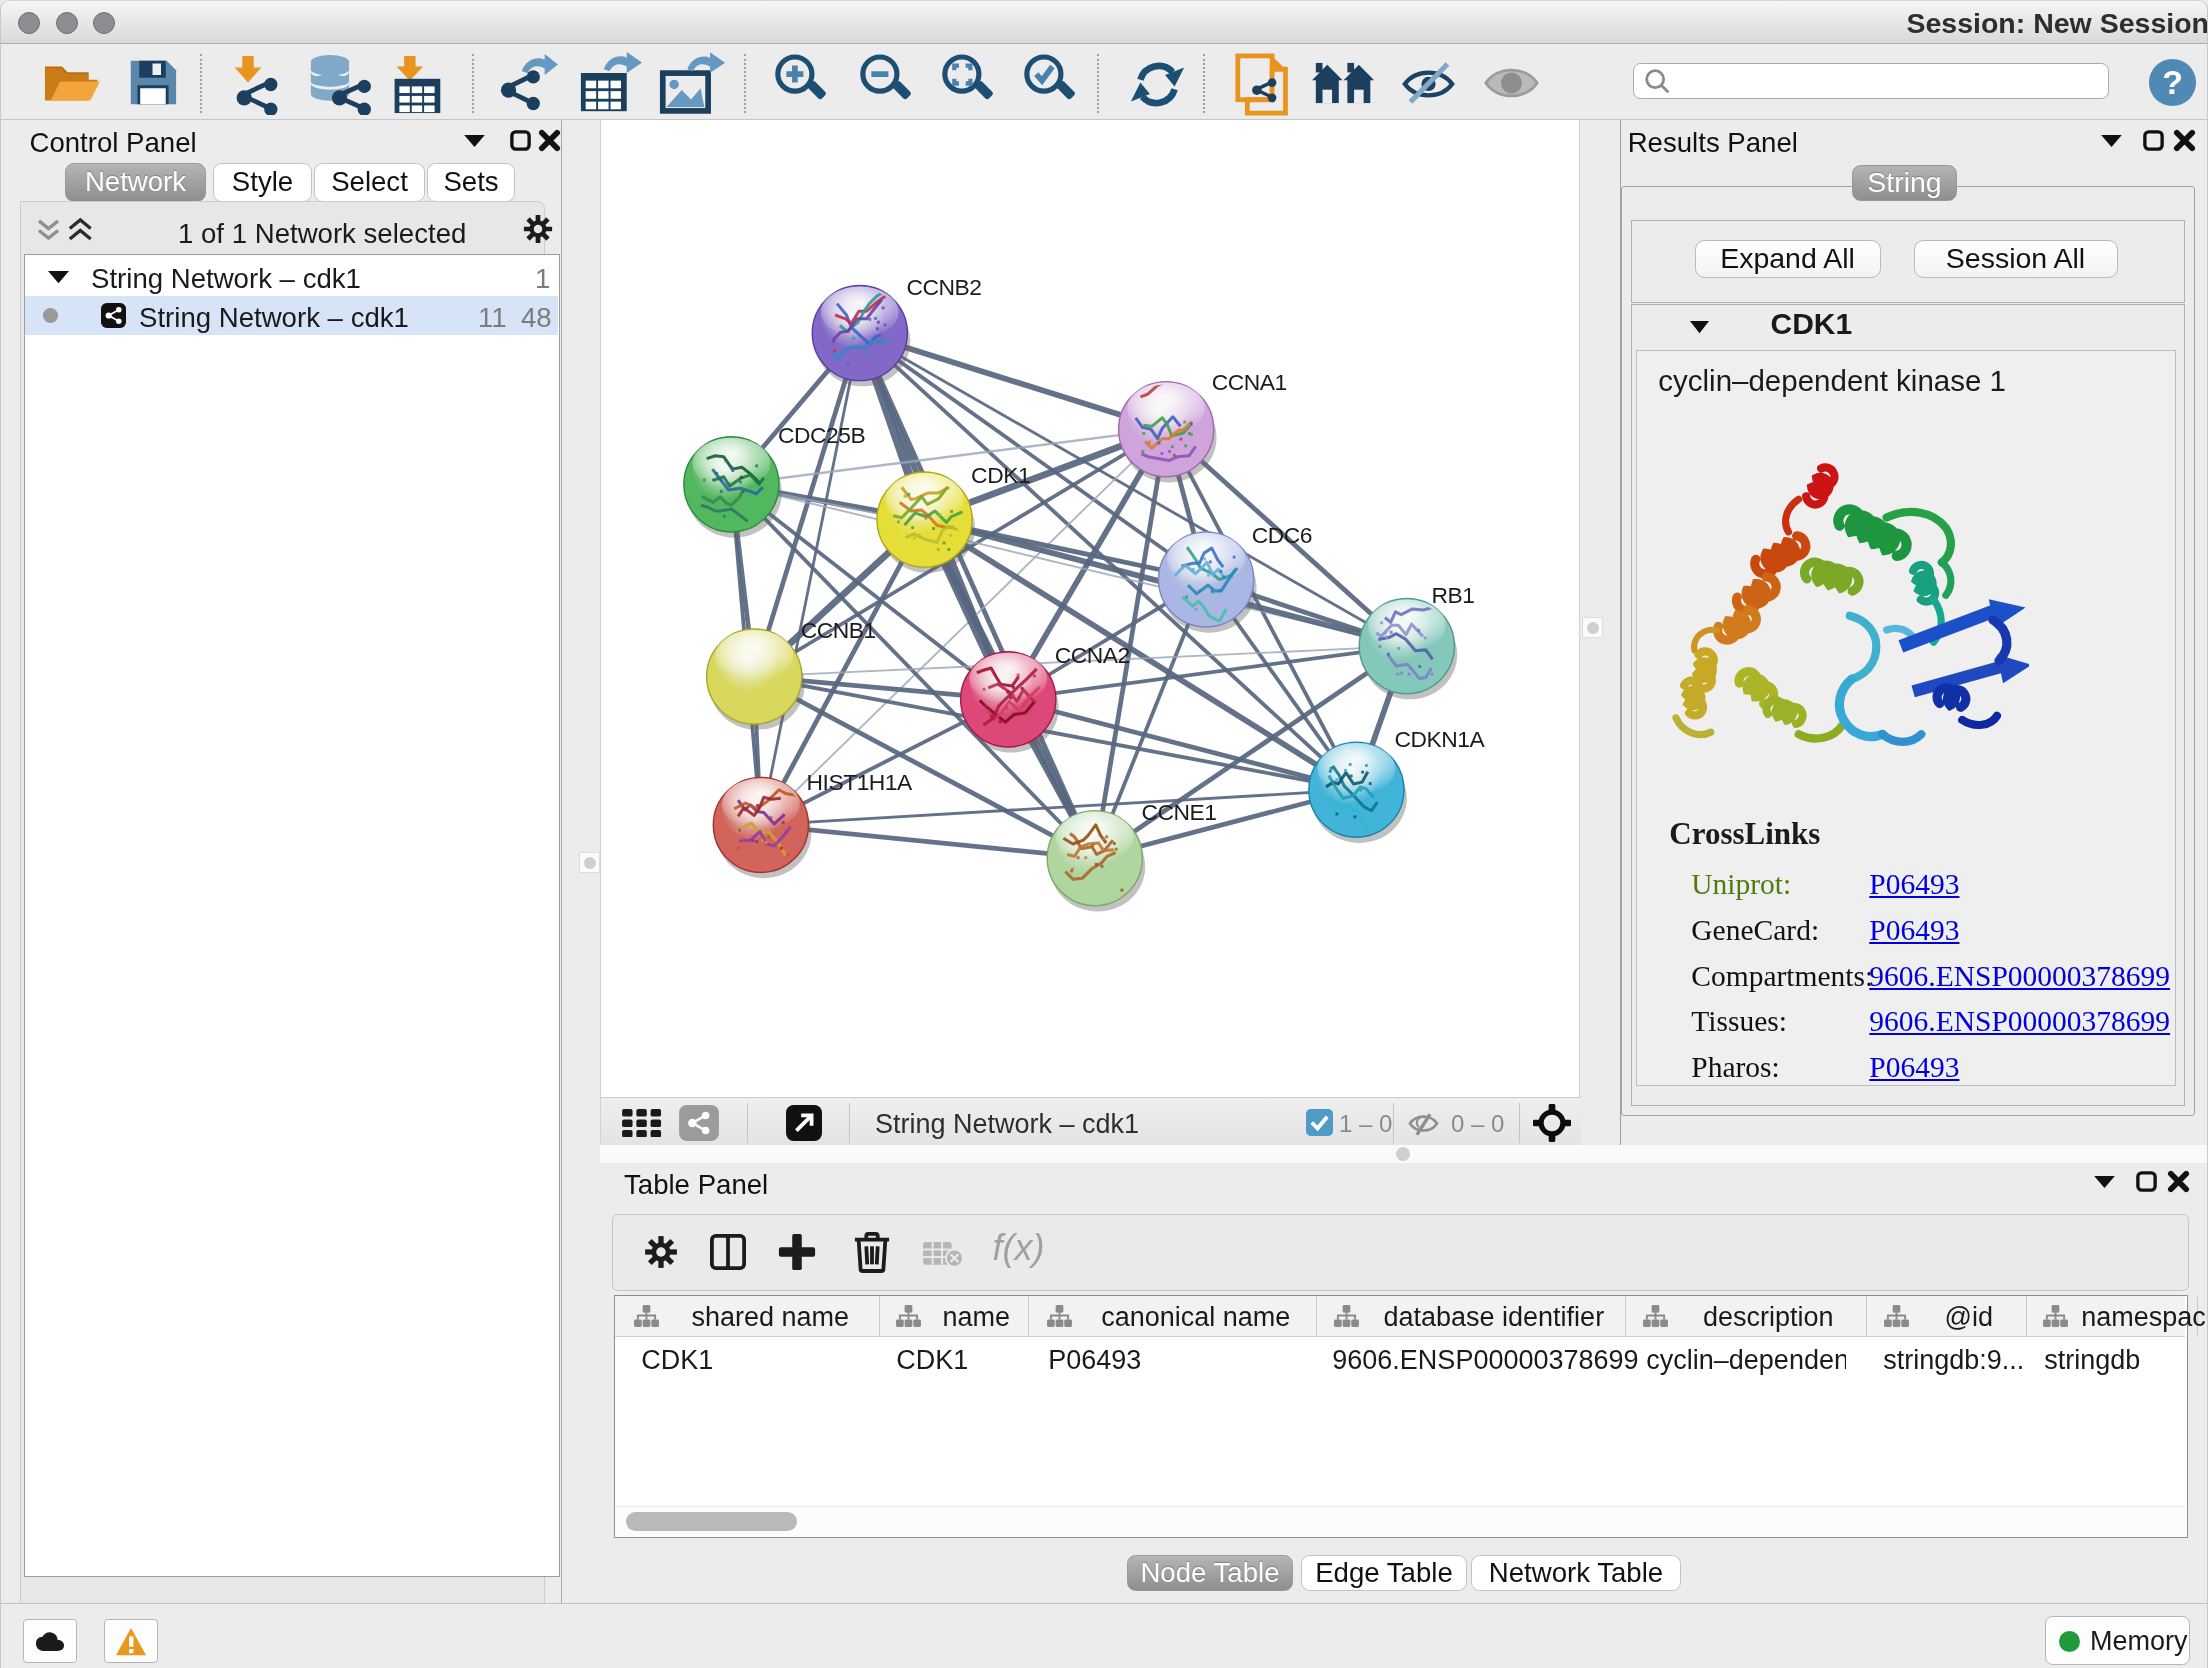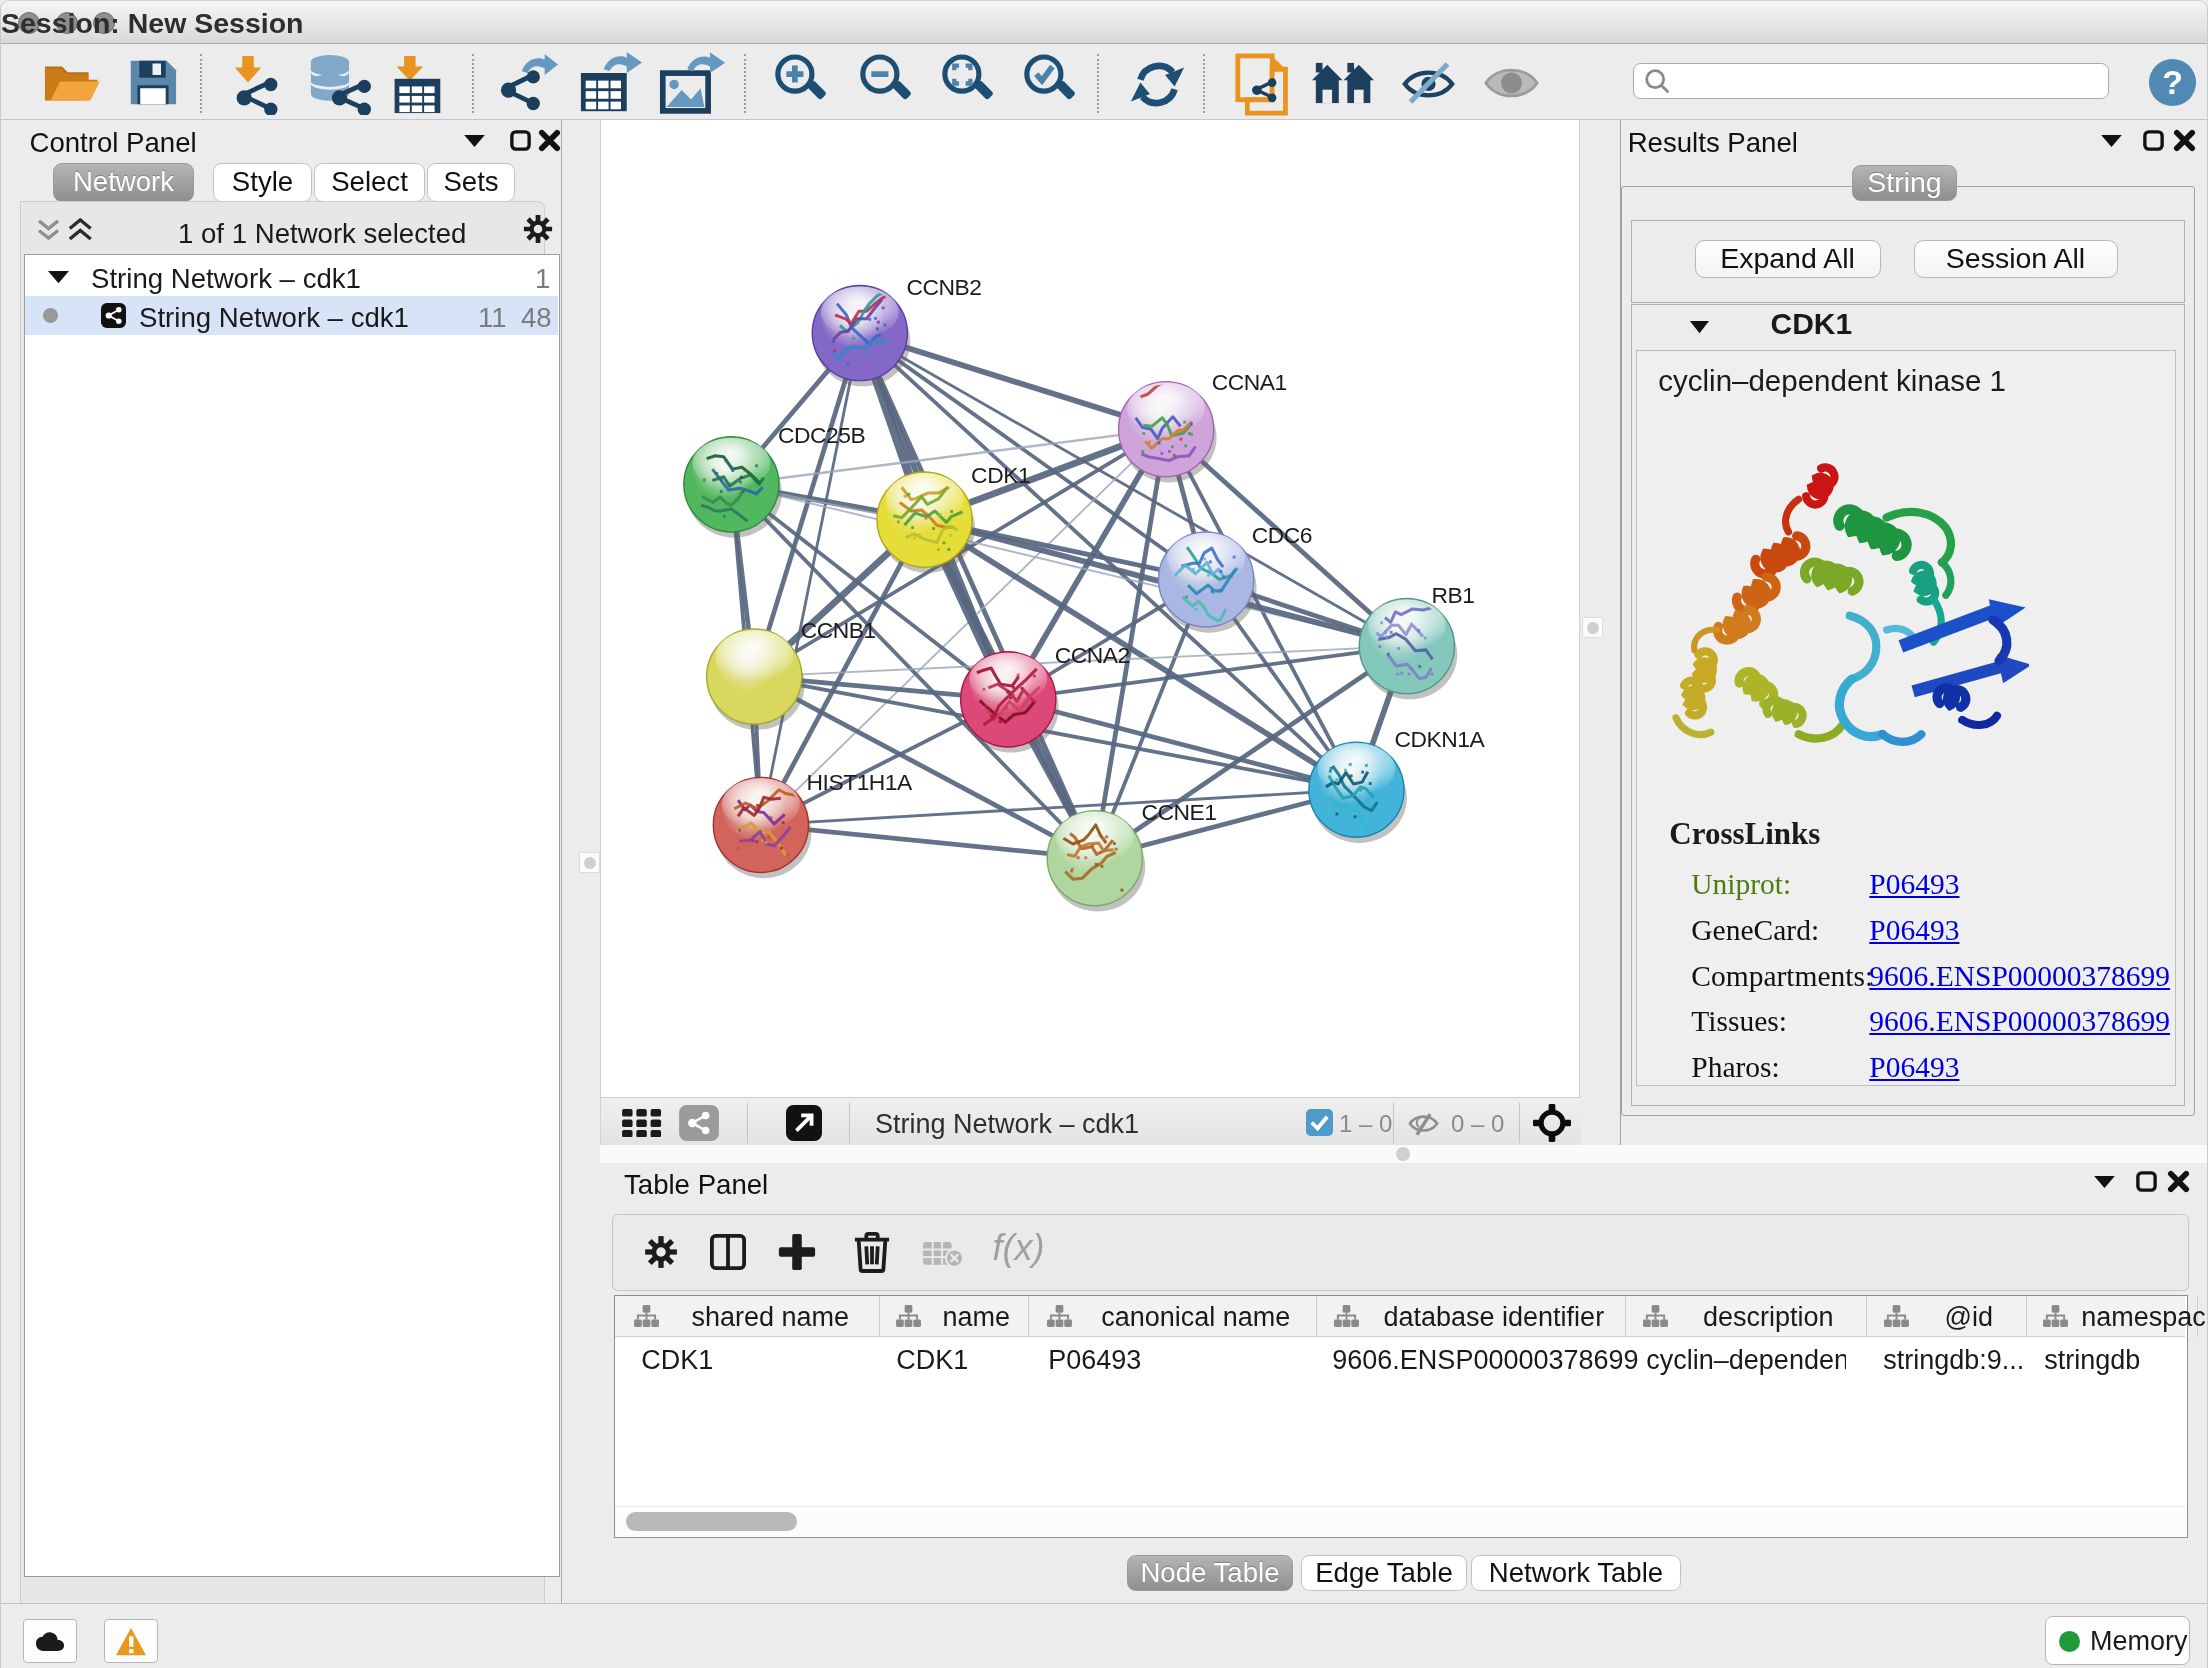--- a/index.html
+++ b/index.html
@@ -1,20 +1,20 @@
 <!DOCTYPE html>
 <html style="font-size:15px"><head><meta charset="utf-8">
 <style>
 *{margin:0;padding:0;box-sizing:border-box}
 html,body{width:2208px;height:1668px;overflow:hidden;background:#ececec;font-family:"Liberation Sans",sans-serif;}
 #win{position:absolute;left:0;top:0;width:2208px;height:1668px;background:#ececec;border-radius:9.5px 9.5px 0 0;overflow:hidden;border-left:1.9px solid #c9c9c9;border-right:1.9px solid #c9c9c9;border-top:1px solid #d5d5d5;}
 .abs{position:absolute}
 #titlebar{position:absolute;left:0;top:0;width:2208px;height:43px;background:linear-gradient(#f5f5f5,#d9d9d9);border-bottom:1.9px solid #acacac;}
 .tl{position:absolute;top:10.5px;width:22px;height:22px;border-radius:50%;background:#8e8e92;border:1.4px solid #6e6e73;}
-#title{position:absolute;top:5.7px;left:0;width:2208px;text-align:left;font-size:28.5px;font-weight:600;color:#2e2e2e;}
+#title{position:absolute;top:5.7px;left:0;width:2208px;text-align:right;font-size:28.5px;font-weight:600;color:#2e2e2e;}
 #toolbar{position:absolute;left:0;top:45px;width:2208px;height:74px;background:#ececec;border-bottom:1.9px solid #c6c6c6;}
 .vsep{position:absolute;top:7.6px;height:59px;width:0;border-left:2.9px dotted #9f9f9f;}
 #searchbox{position:absolute;left:1632px;top:17px;width:476px;height:36px;background:#fff;border:1.9px solid #ababab;border-radius:7.6px;}
 
 .t{position:absolute;white-space:nowrap;color:#1a1a1a;}
 
 .tab{position:absolute;height:39px;border:1.9px solid #c2c2c2;border-radius:8.6px;background:#fff;color:#111;text-align:center;font-size:27.6px;line-height:36px;}
 .tab.sel{background:linear-gradient(#b5b5b5,#8e8e8e);color:#fff;border-color:#999;text-shadow:0 -1px 1px rgba(0,0,0,.25);}
 
 .phead{font-size:27.6px;color:#111;}
@@ -206,21 +206,21 @@
   <div class="phead abs" style="left:28.5px;top:6.7px">Control Panel</div>
   <svg class="abs" style="left:462px;top:13.3px" width="23" height="15" viewBox="0 0 24 16">
         <path d="M1 2 L23 2 L12 15 Z" fill="#111"></path>
       </svg>
   <svg class="abs" style="left:508px;top:8.6px" width="23" height="23" viewBox="0 0 24 24">
         <rect x="3" y="3" width="18" height="18" rx="4" fill="none" stroke="#111" stroke-width="3.5"></rect>
       </svg>
   <svg class="abs" style="left:537px;top:8.6px" width="23" height="23" viewBox="0 0 24 24">
         <path d="M4 4 L20 20 M20 4 L4 20" stroke="#111" stroke-width="6" stroke-linecap="round"></path>
       </svg>
-  <div class="tab sel" style="left:52px;top:43px;width:141px;border-radius:9px;">Network</div>
+  <div class="tab sel" style="left:64px;top:43px;width:141px;border-radius:9px;">Network</div>
   <div class="tab" style="left:212px;top:43px;width:99px;">Style</div>
   <div class="tab" style="left:313px;top:43px;width:111px;">Select</div>
   <div class="tab" style="left:426px;top:43px;width:88px;">Sets</div>
   <div class="abs" style="left:19px;top:81px;width:525px;height:1474px;background:#e7e7e7;border:1.9px solid #cdcdcd;border-radius:0 7.6px 7.6px 7.6px;"></div>
   <svg class="abs" style="left:34px;top:99px" width="27" height="21" viewBox="0 0 28 22">
         <path d="M4 2 L14 10 L24 2 M4 12 L14 20 L24 12" fill="none" stroke="#8f8f8f" stroke-width="3.5"></path>
       </svg>
   <svg class="abs" style="left:65px;top:97px" width="28.5" height="25" viewBox="0 0 30 26">
         <path d="M4 12 L15 3 L26 12 M4 23 L15 14 L26 23" fill="none" stroke="#2c2c2c" stroke-width="3.5"></path>
       </svg>

